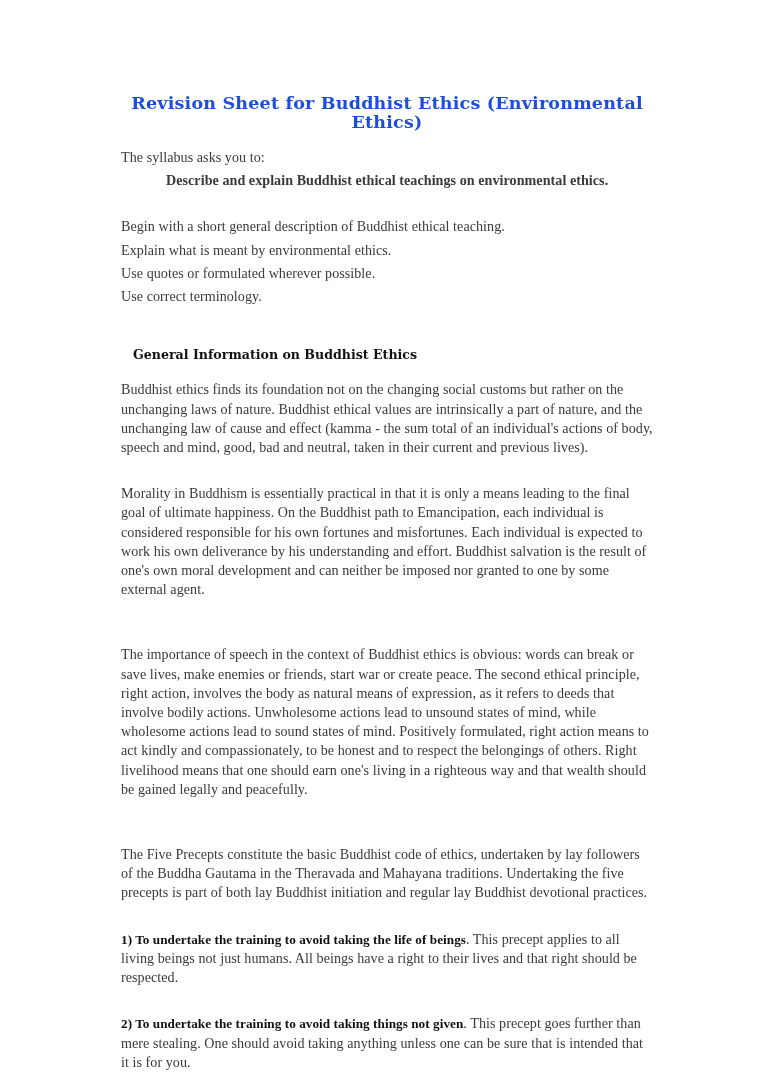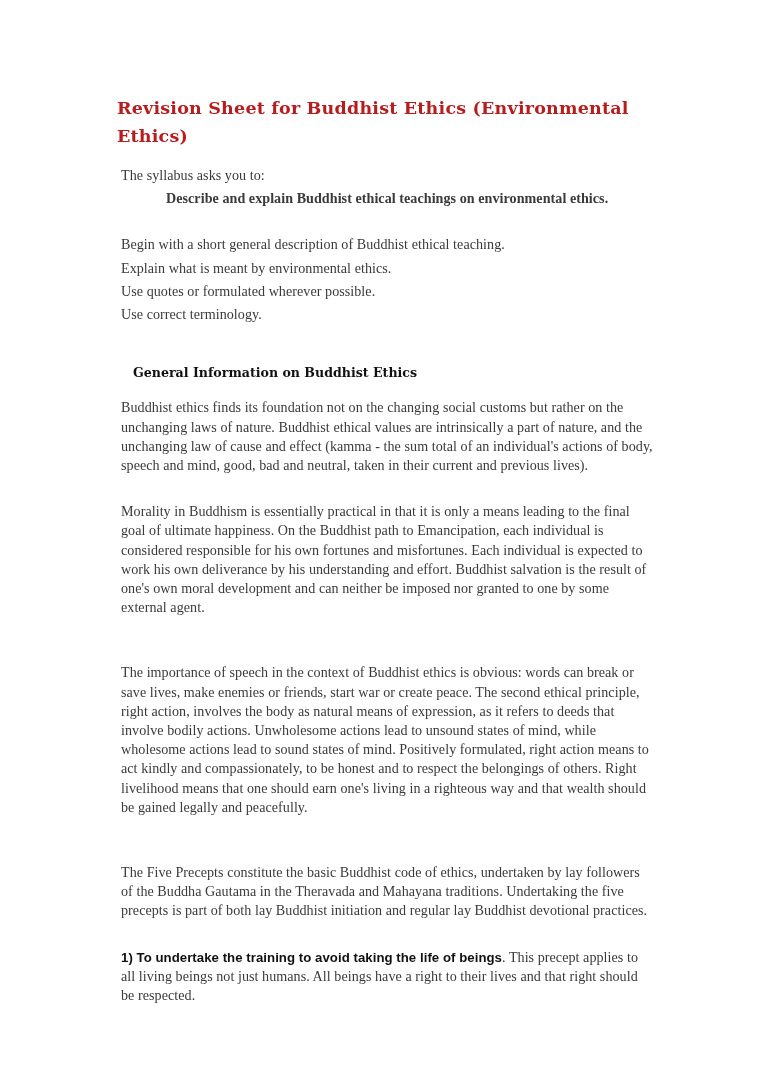--- a/index.html
+++ b/index.html
@@ -17,25 +17,26 @@
       position: absolute;
       left: 117px;
       top: 94px;
       width: 540px;
       color: #3a3a3a;
       font-family: "DejaVu Serif", "Liberation Serif", serif;
       font-size: 12.4px;
       line-height: 19.2px;
     }
     .title {
+      text-align: center;
       font-family: "DejaVu Serif", "Liberation Serif", serif;
       font-weight: bold;
-      color: #b91c1c;
+      color: #1d4ed8;
       font-size: 17.5px;
-      line-height: 28px;
+      line-height: 19px;
       margin: 0 0 16px 0;
       letter-spacing: 0.2px;
     }
     p {
       margin: 4px;
       font-family: "Liberation Serif", "DejaVu Serif", serif;
       font-size: 14.1px;
       line-height: 19.2px;
       color: #3a3a3a;
       letter-spacing: 0.05px;
@@ -49,21 +50,21 @@
     }
     .heading {
       font-family: "DejaVu Serif", "Liberation Serif", serif;
       font-weight: bold;
       color: #111111;
       font-size: 12.6px;
       line-height: 19.2px;
       margin: 16px;
     }
     .precept-title {
-      font-family: Liberation Sans, sans-serif;
+      font-family: Liberation Serif, serif;
       font-weight: bold;
       color: #111111;
       font-size: 13.2px;
     }
     .precept p {
       font-size: 14.1px;
     }
   </style>
 </head>
 <body>
@@ -106,14 +107,17 @@
   <p>The Five Precepts constitute the basic Buddhist code of ethics, undertaken by lay followers of the Buddha Gautama in the Theravada and Mahayana traditions. Undertaking the five precepts is part of both lay Buddhist initiation and regular lay Buddhist devotional practices.</p>
 
   <div class="gap"></div>
 
   <div class="precept">
     <p><span class="precept-title">1) To undertake the training to avoid taking the life of beings</span><span>. This precept applies to all living beings not just humans. All beings have a right to their lives and that right should be respected.</span></p>
   </div>
 
   <div class="gap"></div>
 
+  <div class="precept">
+    <p><span class="precept-title">2) To undertake the training to avoid taking things not given</span><span>. This precept goes further than mere stealing. One should avoid taking anything unless one can be sure that is intended that it is for you.</span></p>
+  </div>
 
 </div>
 
 </body></html>

